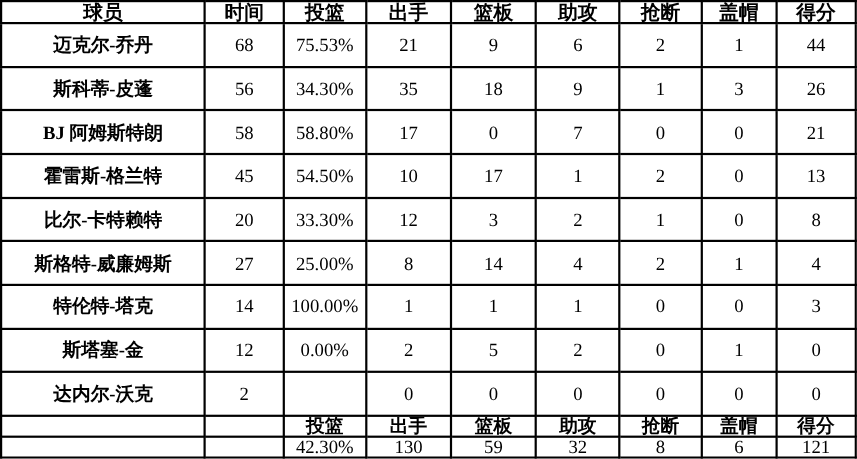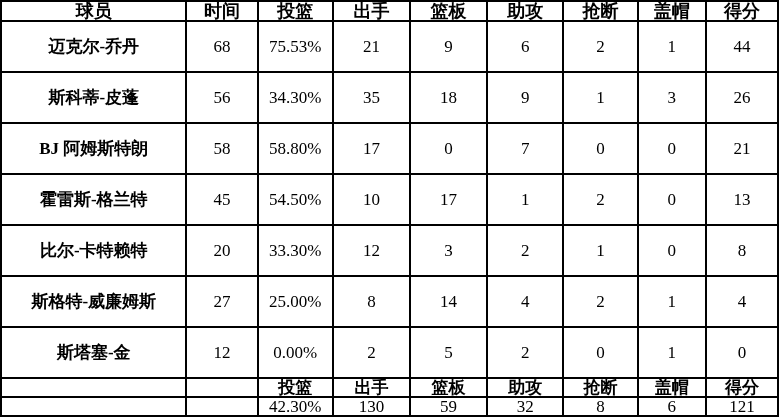--- a/index.html
+++ b/index.html
@@ -148,28 +148,50 @@
         <td class="stat-cell">27</td>
         <td class="stat-cell">25.00%</td>
         <td class="stat-cell">8</td>
         <td class="stat-cell">14</td>
         <td class="stat-cell">4</td>
         <td class="stat-cell">2</td>
         <td class="stat-cell">1</td>
         <td class="stat-cell">4</td>
       </tr>
       <tr>
+        <td class="name-cell">特伦特-塔克</td>
+        <td class="stat-cell">14</td>
+        <td class="stat-cell">100.00%</td>
+        <td class="stat-cell">1</td>
+        <td class="stat-cell">1</td>
+        <td class="stat-cell">1</td>
+        <td class="stat-cell">0</td>
+        <td class="stat-cell">0</td>
+        <td class="stat-cell">3</td>
+      </tr>
+      <tr>
         <td class="name-cell">斯塔塞-金</td>
         <td class="stat-cell">12</td>
         <td class="stat-cell">0.00%</td>
         <td class="stat-cell">2</td>
         <td class="stat-cell">5</td>
         <td class="stat-cell">2</td>
         <td class="stat-cell">0</td>
         <td class="stat-cell">1</td>
+        <td class="stat-cell">0</td>
+      </tr>
+      <tr>
+        <td class="name-cell">达内尔-沃克</td>
+        <td class="stat-cell">2</td>
+        <td class="stat-cell"></td>
+        <td class="stat-cell">0</td>
+        <td class="stat-cell">0</td>
+        <td class="stat-cell">0</td>
+        <td class="stat-cell">0</td>
+        <td class="stat-cell">0</td>
         <td class="stat-cell">0</td>
       </tr>
     </tbody>
   <tfoot>
     <tr id="footer-labels-row">
         <td></td>
         <td></td>
         <td class="footer-label">投篮</td>
         <td class="footer-label">出手</td>
         <td class="footer-label">篮板</td>

